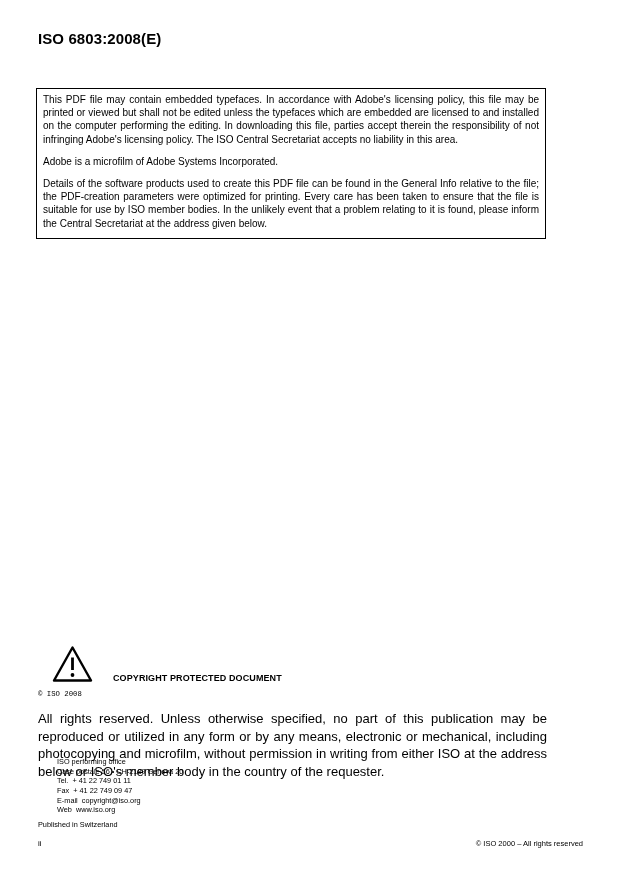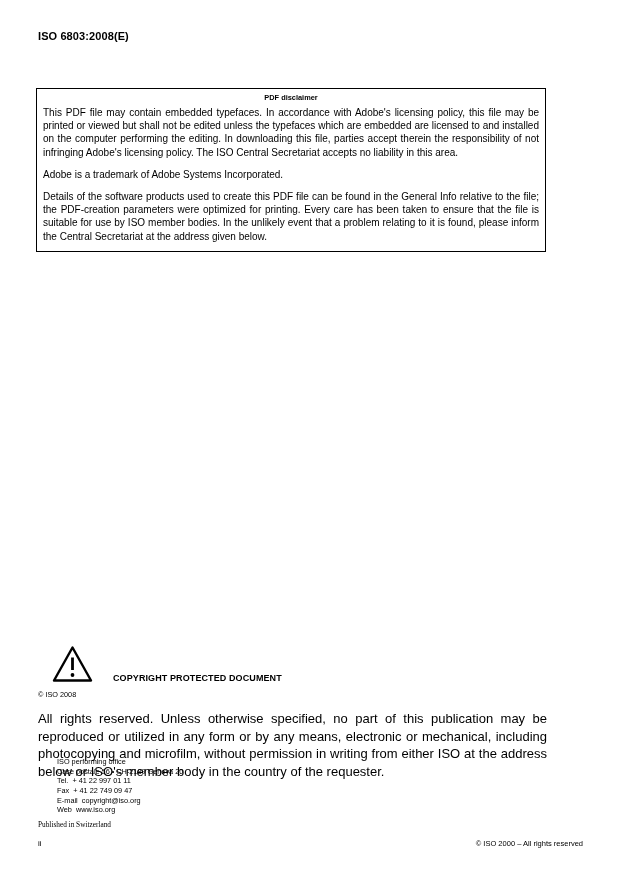--- a/index.html
+++ b/index.html
@@ -9,21 +9,21 @@
     color: #000000;
     font-family: "Liberation Sans", sans-serif;
     position: relative;
     overflow: hidden;
   }
 
   .doc-header {
     position: absolute;
     left: 38px;
     top: 30px;
-    font-size: 11px;
+    font-size: 15px;
     font-weight: bold;
     letter-spacing: 0.1px;
   }
 
   .disclaimer-box {
     position: absolute;
     left: 36px;
     top: 88px;
     width: 510px;
     border: 1px solid #000;
@@ -56,20 +56,21 @@
     font-size: 9px;
     font-weight: bold;
     letter-spacing: 0.1px;
   }
 
   .iso-year {
     position: absolute;
     left: 38px;
     top: 690px;
     font-size: 7.3px;
+    font-family: Liberation Mono, monospace;
   }
 
   .rights-text {
     position: absolute;
     left: 38px;
     top: 710px;
     width: 509px;
     font-size: 13px;
     line-height: 1.35;
     text-align: justify;
@@ -82,21 +83,20 @@
     font-size: 7.3px;
     line-height: 1.32;
   }
   .address-line { white-space: pre; }
 
   .published-line {
     position: absolute;
     left: 38px;
     top: 820px;
     font-size: 7.3px;
-    font-family: Liberation Serif, serif;
   }
 
   .page-footer {
     position: absolute;
     left: 38px;
     right: 36px;
     top: 839px;
     display: flex;
     justify-content: space-between;
     align-items: baseline;
@@ -104,23 +104,22 @@
     text-align: center;
   }
   .footer-page-num { font-size: 8px; }
 </style>
 </head>
 <body>
 
 <div class="doc-header">ISO 6803:2008(E)</div>
 
 <div class="disclaimer-box">
-  <div class="disclaimer-title">PDF disclaimer</div>
   <p class="disclaimer-para">This PDF file may contain embedded typefaces. In accordance with Adobe's licensing policy, this file may be printed or viewed but shall not be edited unless the typefaces which are embedded are licensed to and installed on the computer performing the editing. In downloading this file, parties accept therein the responsibility of not infringing Adobe's licensing policy. The ISO Central Secretariat accepts no liability in this area.</p>
-  <p class="disclaimer-para">Adobe is a trademark of Adobe Systems Incorporated.</p>
+  <p class="disclaimer-para">Adobe is a microfilm of Adobe Systems Incorporated.</p>
   <p class="disclaimer-para last">Details of the software products used to create this PDF file can be found in the General Info relative to the file; the PDF-creation parameters were optimized for printing. Every care has been taken to ensure that the file is suitable for use by ISO member bodies. In the unlikely event that a problem relating to it is found, please inform the Central Secretariat at the address given below.</p>
 </div>
 
 <div class="copyright-header">
   <span class="warning-icon">
     <svg width="41" height="38" viewBox="0 0 41 38" aria-hidden="true">
       <path d="M20.5 2.5 L39 35.5 L2 35.5 Z" fill="none" stroke="#000" stroke-width="2.4" stroke-linejoin="round"></path>
       <rect x="19.1" y="12.5" width="2.8" height="12.5" fill="#000"></rect>
       <circle cx="20.5" cy="30" r="1.9" fill="#000"></circle>
     </svg>
@@ -128,21 +127,21 @@
   <span class="copyright-title">COPYRIGHT PROTECTED DOCUMENT</span>
 </div>
 
 <div class="iso-year">©  ISO 2008</div>
 
 <p class="rights-text">All rights reserved. Unless otherwise specified, no part of this publication may be reproduced or utilized in any form or by any means, electronic or mechanical, including photocopying and microfilm, without permission in writing from either ISO at the address below or ISO's member body in the country of the requester.</p>
 
 <div class="address-block">
   <div class="address-line">ISO performing office</div>
   <div class="address-line">Case postale 56 • CH-2189 Geneva 20</div>
-  <div class="address-line">Tel.  + 41 22 997 01 11</div>
+  <div class="address-line">Tel.  + 41 22 749 01 11</div>
   <div class="address-line">Fax  + 41 22 749 09 47</div>
   <div class="address-line">E-mail  copyright@iso.org</div>
   <div class="address-line">Web  www.iso.org</div>
 </div>
 
 <div class="published-line">Published in Switzerland</div>
 
 <div class="page-footer">
   <span class="footer-page-num">ii</span>
   <span class="footer-copyright">© ISO 2000 – All rights reserved</span>

